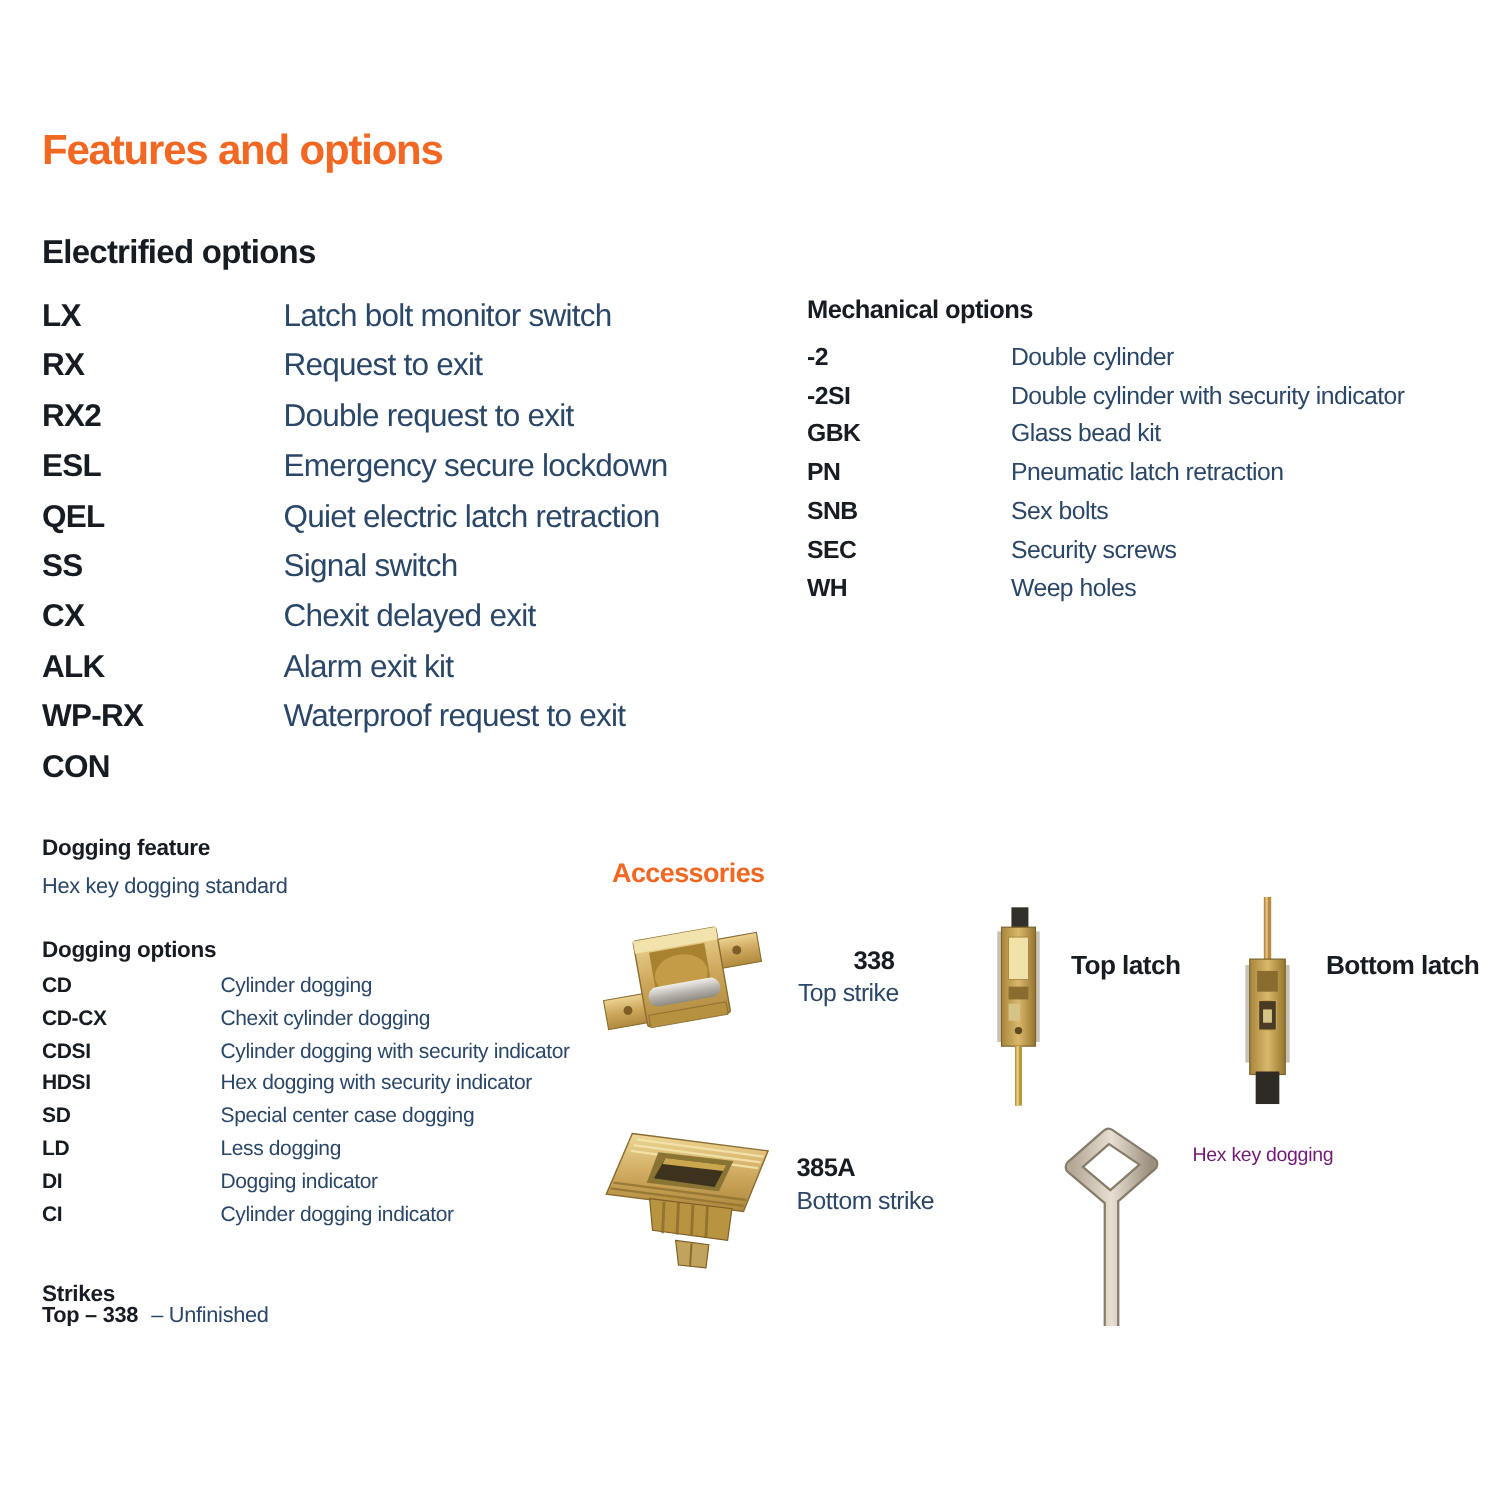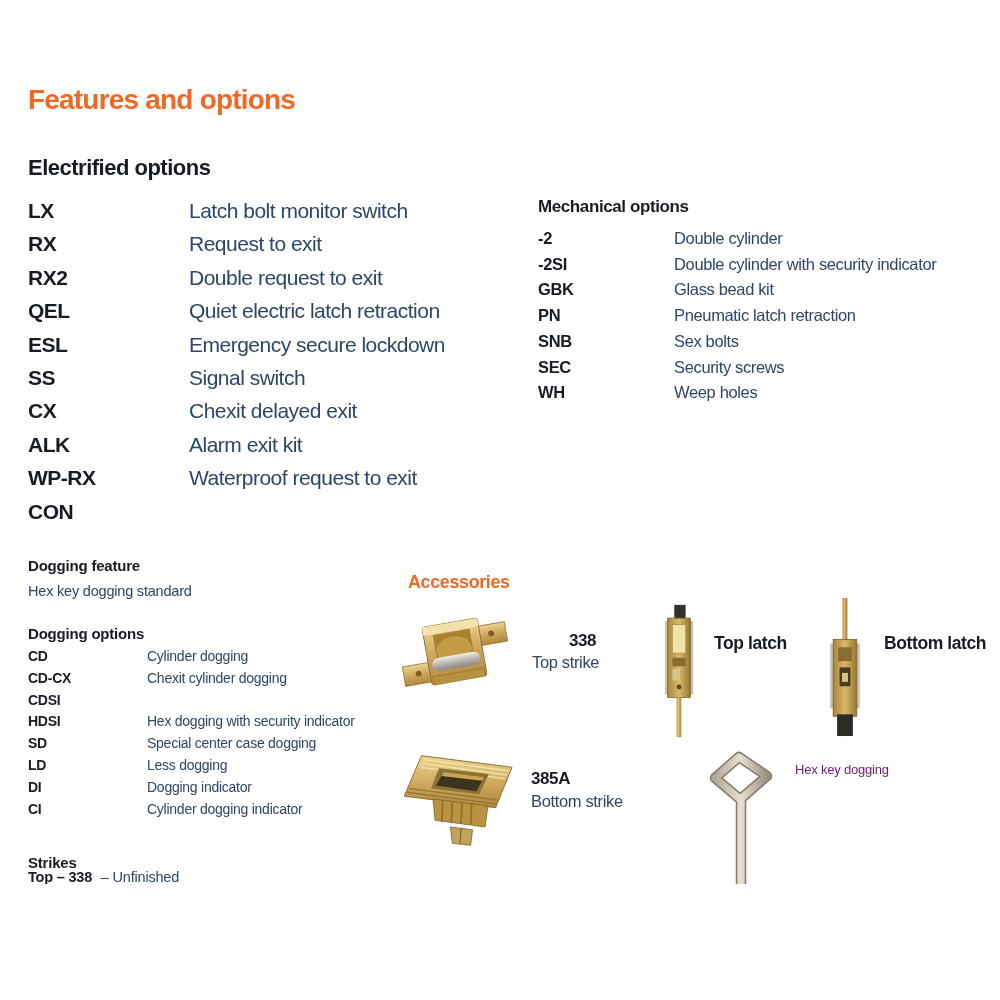--- a/index.html
+++ b/index.html
@@ -81,30 +81,30 @@
         <span class="code">RX</span>
         <span class="desc">Request to exit</span>
       </div>
 
       <div class="row">
         <span class="code">RX2</span>
         <span class="desc">Double request to exit</span>
       </div>
 
       <div class="row">
+        <span class="code">ESL</span>
+        <span class="desc">Emergency secure lockdown</span>
+      </div>
+
+      <div class="row">
         <span class="code">QEL</span>
         <span class="desc">Quiet electric latch retraction</span>
       </div>
 
       <div class="row">
-        <span class="code">ESL</span>
-        <span class="desc">Emergency secure lockdown</span>
-      </div>
-
-      <div class="row">
         <span class="code">SS</span>
         <span class="desc">Signal switch</span>
       </div>
 
       <div class="row">
         <span class="code">CX</span>
         <span class="desc">Chexit delayed exit</span>
       </div>
 
       <div class="row">
@@ -172,20 +172,21 @@
         <span class="desc">Cylinder dogging</span>
       </div>
 
       <div class="row">
         <span class="code">CD-CX</span>
         <span class="desc">Chexit cylinder dogging</span>
       </div>
 
       <div class="row">
         <span class="code">CDSI</span>
+        <span class="desc">Cylinder dogging with security indicator</span>
       </div>
 
       <div class="row">
         <span class="code">HDSI</span>
         <span class="desc">Hex dogging with security indicator</span>
       </div>
 
       <div class="row">
         <span class="code">SD</span>
         <span class="desc">Special center case dogging</span>

